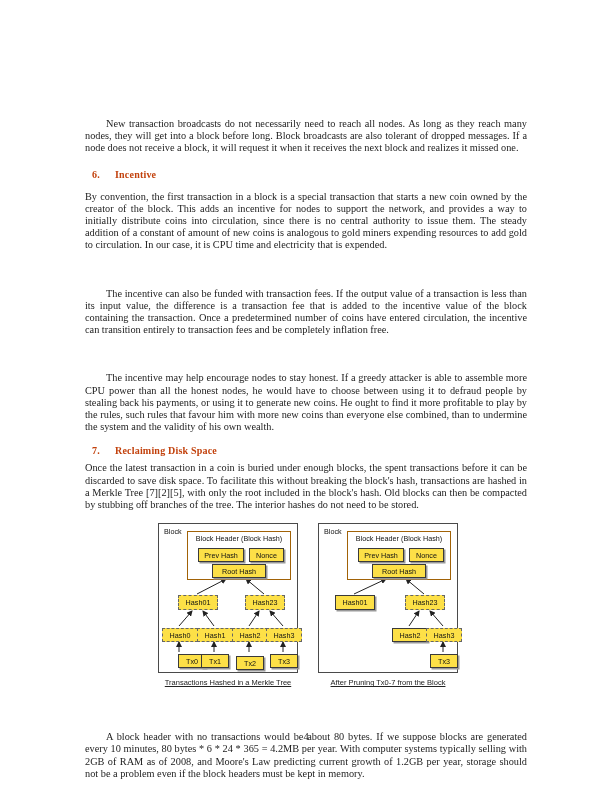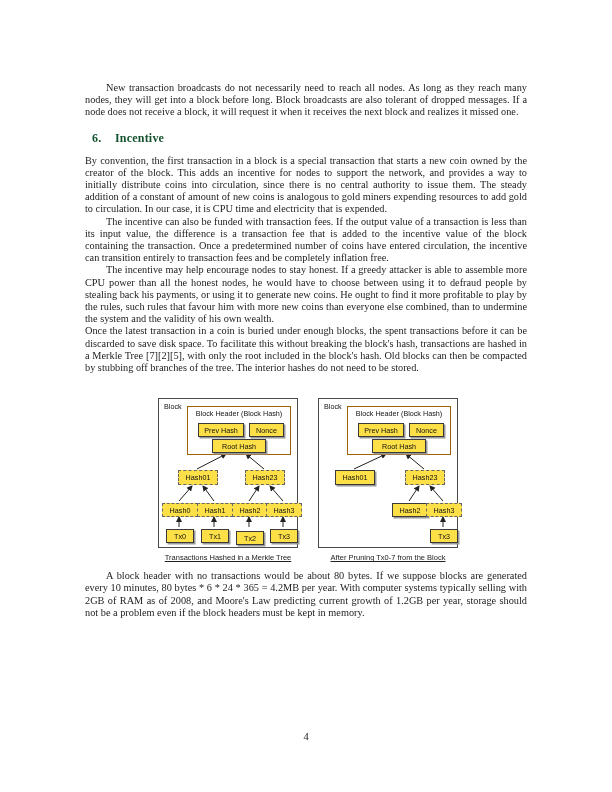--- a/index.html
+++ b/index.html
@@ -5,32 +5,32 @@
   html,body { margin:0; padding:0; background:#ffffff; }
   .page {
     position:relative; width:612px; height:792px; background:#fff;
     font-family:"Liberation Serif", serif; color:#1c1c1c; overflow:hidden;
   }
   .content { padding:82px 85px 0 85px; }
   .content p {
     margin:0; font-size:10.3px; line-height:12.2px;
     text-align:justify; color:#1c1c1c;
   }
-  p.indent { text-indent:21px; }
+  p.indent { text-indent:21px;margin-top:36px; }
   p.noindent { text-indent:0; }
   h2.sec {
     font-family:"Liberation Serif", serif; font-weight:bold;
-    font-size:12px; line-height:15px; color:#14532d;
+    font-size:10px; line-height:15px; color:#c2410c;
     margin:12px 0 9px 0; padding-left:7px; letter-spacing:0.2px;
   }
   h2.sec .secnum { display:inline-block; width:23px; }
   h2.sec2 { margin:10px 0 4px 0; }
 
   
-  .figures { position:relative; height:172px; margin-top:24px; }
+  .figures { position:relative; height:172px; margin-top:12px; }
   .fig {
     position:absolute; top:0; width:138px; height:148px;
     border:1px solid #4a4a4a; background:#fff;
   }
   .fig-left  { left:73px; }
   .fig-right { left:233px; }
   .arrows { position:absolute; left:0; top:0; }
   .arrows line { stroke:#222; stroke-width:1; }
   .blk-label {
     position:absolute; top:3px; left:5px;
@@ -67,20 +67,21 @@
   <div class="content">
 
     <p class="indent">New transaction broadcasts do not necessarily need to reach all nodes. As long as they reach many nodes, they will get into a block before long. Block broadcasts are also tolerant of dropped messages. If a node does not receive a block, it will request it when it receives the next block and realizes it missed one.</p>
 
     <h2 class="sec"><span class="secnum">6.</span><span>Incentive</span></h2>
 
     <p class="noindent">By convention, the first transaction in a block is a special transaction that starts a new coin owned by the creator of the block. This adds an incentive for nodes to support the network, and provides a way to initially distribute coins into circulation, since there is no central authority to issue them. The steady addition of a constant of amount of new coins is analogous to gold miners expending resources to add gold to circulation. In our case, it is CPU time and electricity that is expended.</p>
     <p class="indent">The incentive can also be funded with transaction fees. If the output value of a transaction is less than its input value, the difference is a transaction fee that is added to the incentive value of the block containing the transaction. Once a predetermined number of coins have entered circulation, the incentive can transition entirely to transaction fees and be completely inflation free.</p>
     <p class="indent">The incentive may help encourage nodes to stay honest. If a greedy attacker is able to assemble more CPU power than all the honest nodes, he would have to choose between using it to defraud people by stealing back his payments, or using it to generate new coins. He ought to find it more profitable to play by the rules, such rules that favour him with more new coins than everyone else combined, than to undermine the system and the validity of his own wealth.</p>
 
+    <h2 class="sec sec2"><span class="secnum">7.</span><span>Reclaiming Disk Space</span></h2>
 
     <p class="noindent">Once the latest transaction in a coin is buried under enough blocks, the spent transactions before it can be discarded to save disk space. To facilitate this without breaking the block's hash, transactions are hashed in a Merkle Tree [7][2][5], with only the root included in the block's hash. Old blocks can then be compacted by stubbing off branches of the tree. The interior hashes do not need to be stored.</p>
 
     <div class="figures">
 
       <div class="fig fig-left">
         <svg class="arrows" width="138" height="148" viewBox="0 0 138 148">
           <defs>
             <marker id="ahL" markerWidth="6" markerHeight="6" refX="5" refY="3" orient="auto" markerUnits="userSpaceOnUse" viewBox="0 0 6 6">
               <path d="M0,0 L6,3 L0,6 Z" fill="#222"></path>
@@ -103,21 +104,21 @@
           <div class="node shadow" style="left:10px;top:16px;width:44px;height:12px">Prev Hash</div>
           <div class="node shadow" style="left:61px;top:16px;width:33px;height:12px">Nonce</div>
           <div class="node shadow" style="left:24px;top:32px;width:52px;height:12px">Root Hash</div>
         </div>
         <div class="node dashed" style="left:19px;top:71px;width:38px;height:13px">Hash01</div>
         <div class="node dashed" style="left:86px;top:71px;width:38px;height:13px">Hash23</div>
         <div class="node dashed" style="left:3px;top:104px;width:34px;height:12px">Hash0</div>
         <div class="node dashed" style="left:38px;top:104px;width:34px;height:12px">Hash1</div>
         <div class="node dashed" style="left:73px;top:104px;width:34px;height:12px">Hash2</div>
         <div class="node dashed" style="left:107px;top:104px;width:34px;height:12px">Hash3</div>
-        <div class="node shadow" style="left:7px;top:130px;width:26px;height:12px">Tx0</div>
+        <div class="node shadow" style="left:19px;top:130px;width:26px;height:12px">Tx0</div>
         <div class="node shadow" style="left:42px;top:130px;width:26px;height:12px">Tx1</div>
         <div class="node shadow" style="left:77px;top:132px;width:26px;height:12px">Tx2</div>
         <div class="node shadow" style="left:111px;top:130px;width:26px;height:12px">Tx3</div>
         <div class="fig-caption">Transactions Hashed in a Merkle Tree</div>
       </div>
 
       <div class="fig fig-right">
         <svg class="arrows" width="138" height="148" viewBox="0 0 138 148">
           <defs>
             <marker id="ahR" markerWidth="6" markerHeight="6" refX="5" refY="3" orient="auto" markerUnits="userSpaceOnUse" viewBox="0 0 6 6">

